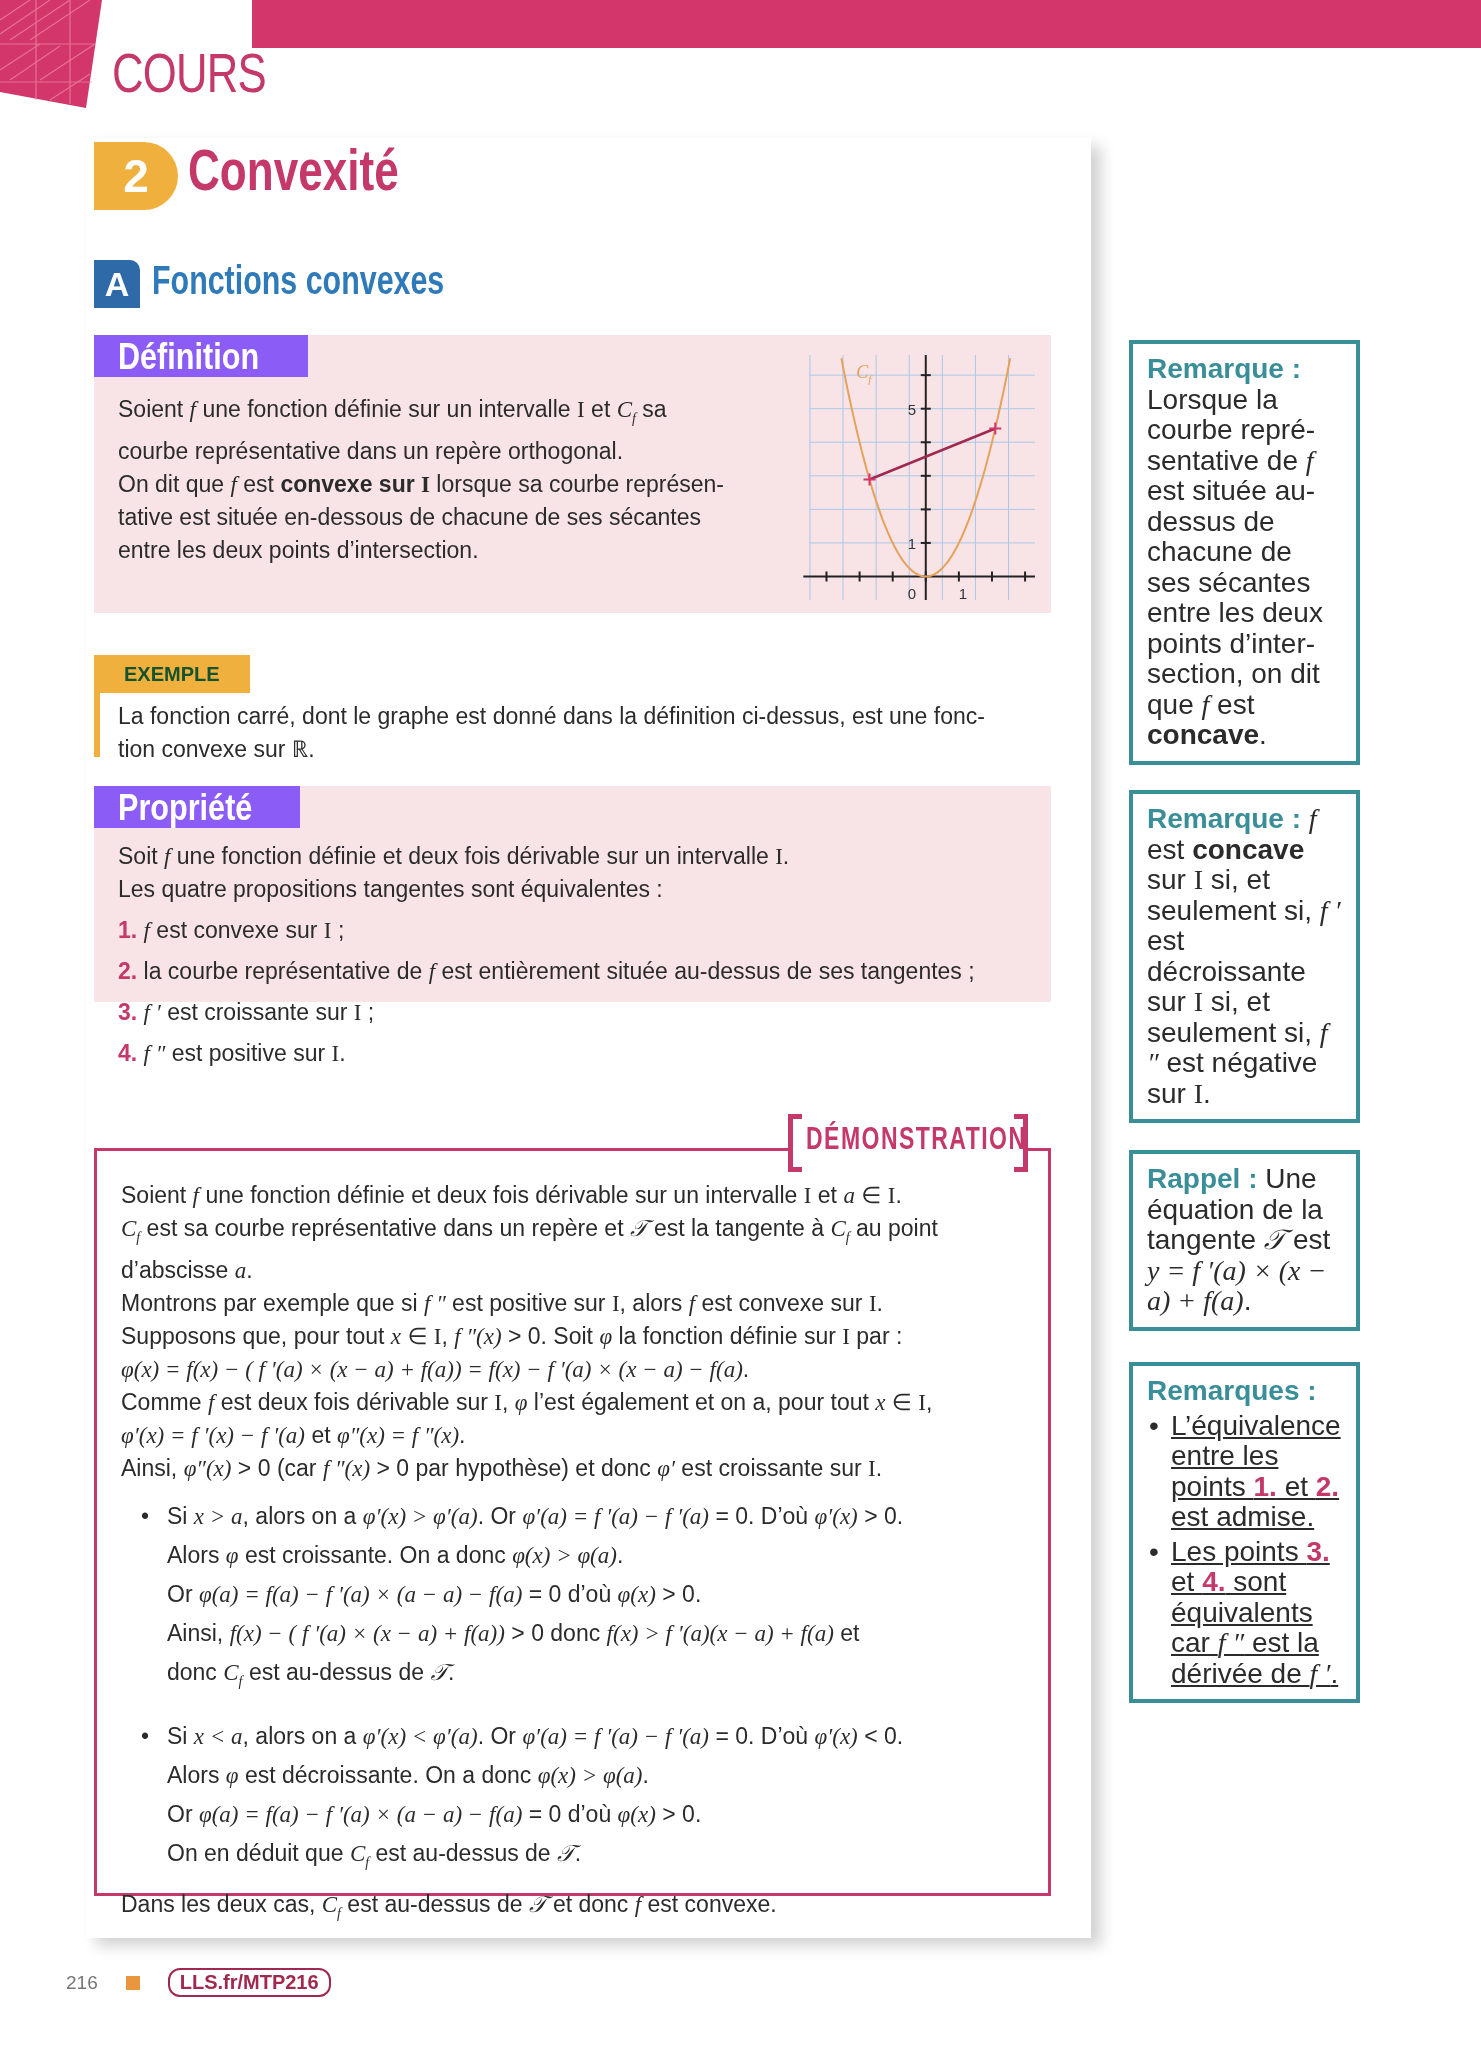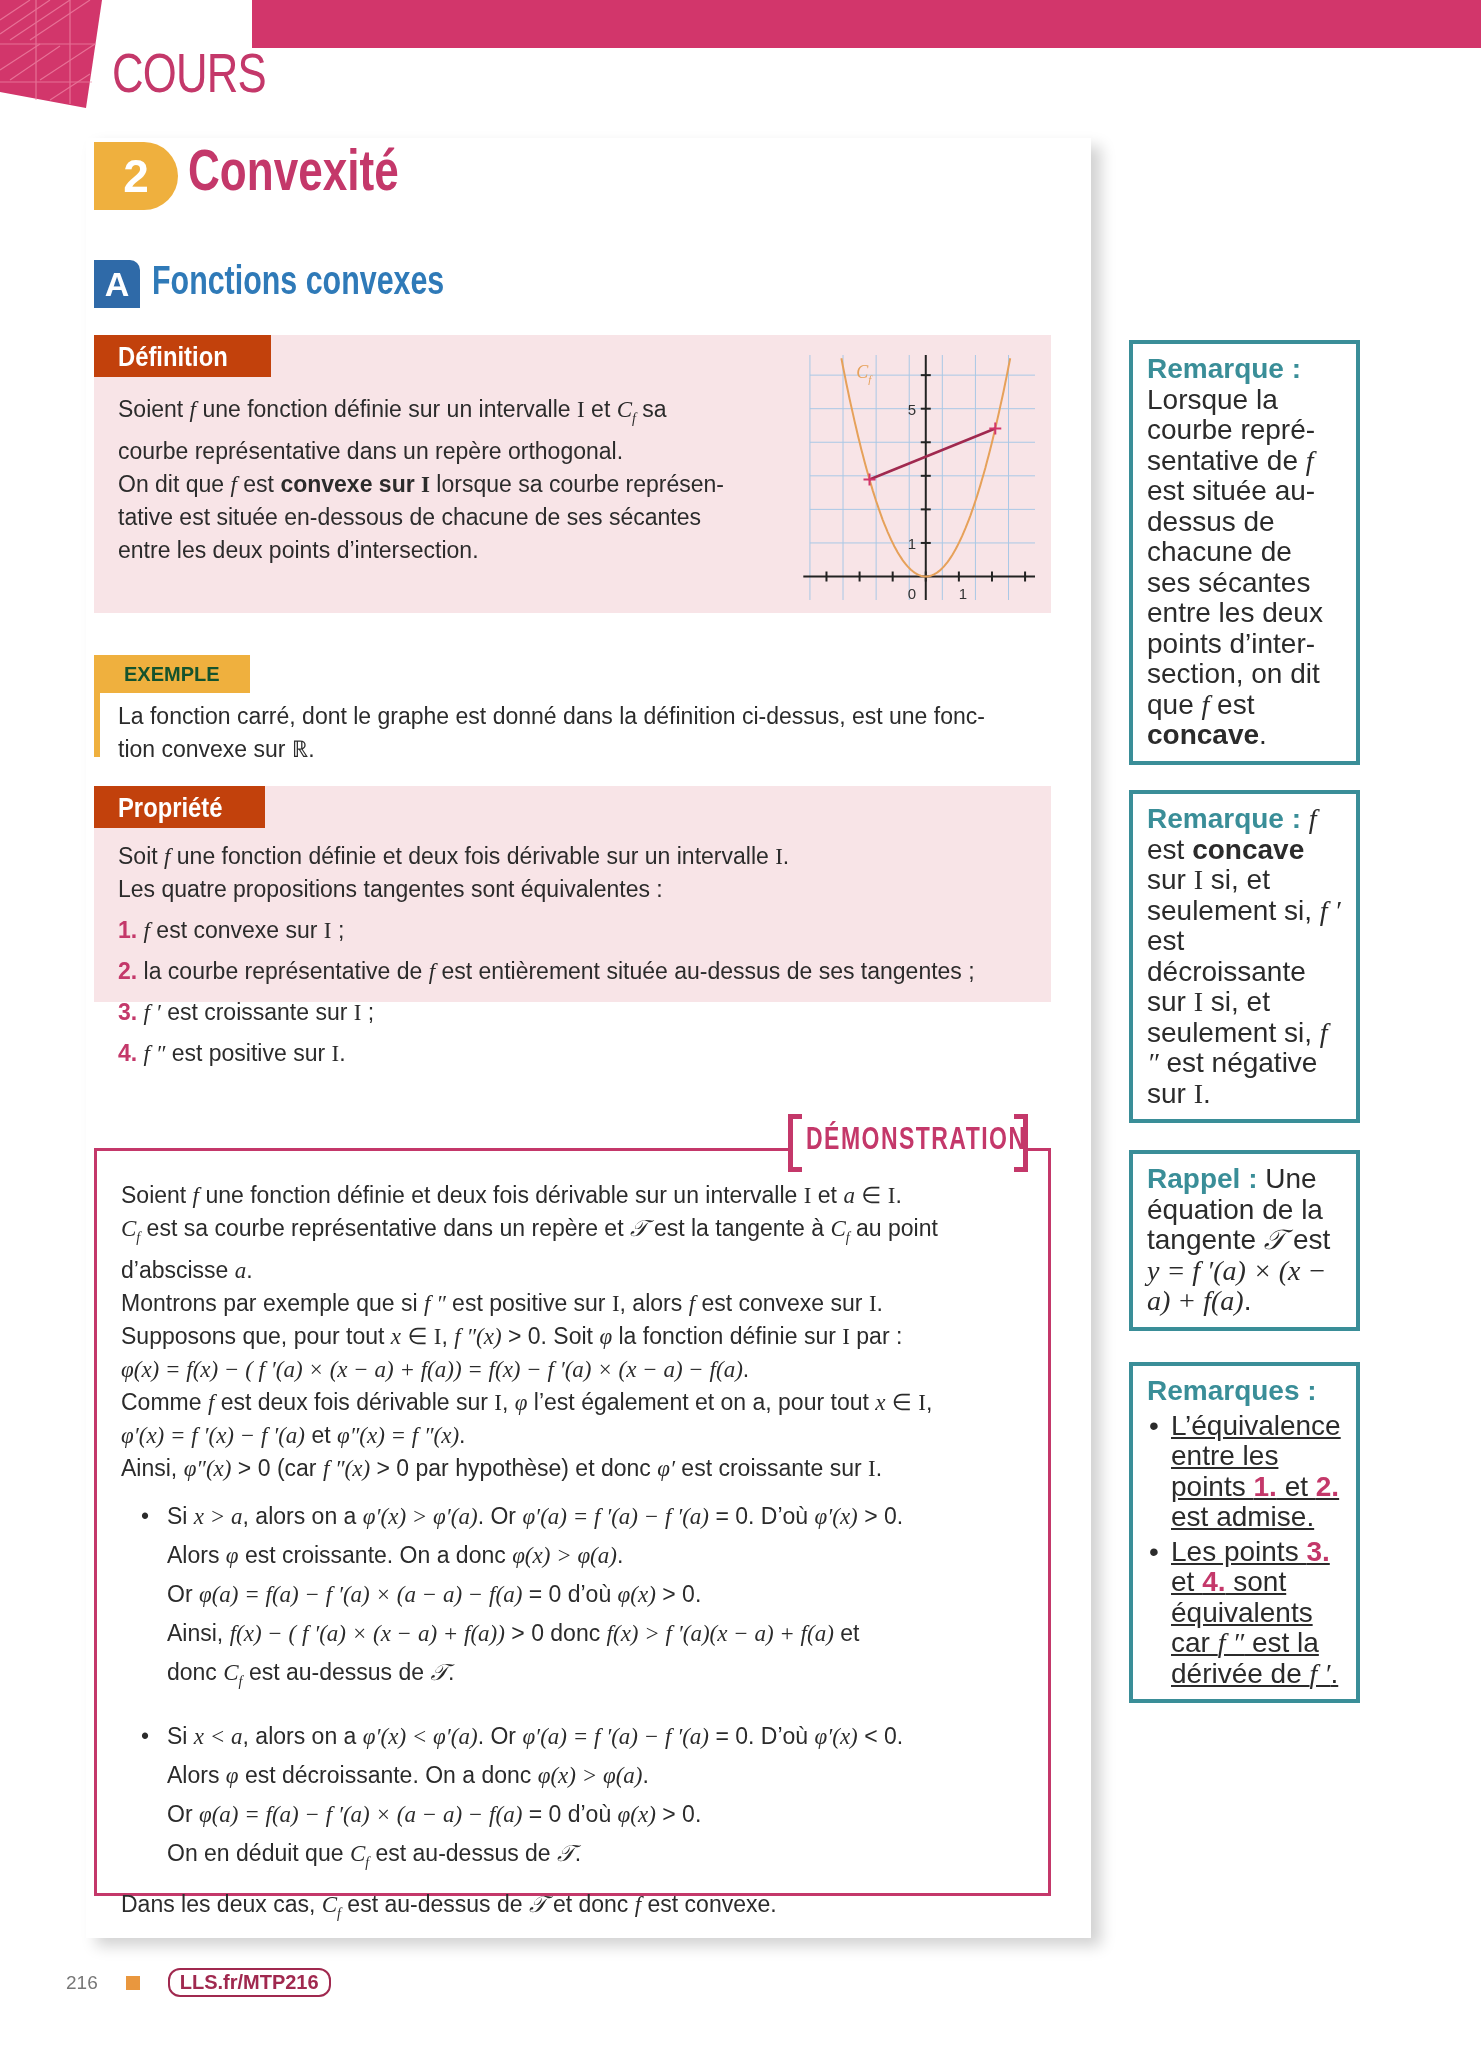--- a/index.html
+++ b/index.html
@@ -19,21 +19,21 @@
   .page-card { position: absolute; left: 86px; top: 138px; width: 1005px; height: 1800px; background: #fff; box-shadow: 10px 8px 14px rgba(0,0,0,0.18); }
 
   .sec-num { position: absolute; left: 94px; top: 142px; width: 84px; height: 68px; background: #efb03e; border-radius: 0 34px 34px 0; color: #fff; font-size: 46px; font-weight: bold; display: flex; align-items: center; justify-content: center; padding-left: 0; }
   .sec-title { position: absolute; left: 188px; top: 136px; font-size: 58px; font-weight: bold; color: #c4386a; transform: scaleX(0.76); transform-origin: left center; }
 
   .sub-letter { position: absolute; left: 94px; top: 260px; width: 46px; height: 48px; background: #2f6aa8; border-radius: 0 10px 0 0; color: #fff; font-size: 34px; font-weight: bold; display: flex; align-items: center; justify-content: center; }
   .sub-title { position: absolute; left: 152px; top: 258px; font-size: 40px; font-weight: bold; color: #2f7ab8; transform: scaleX(0.76); transform-origin: left center; }
 
   
   .pink-box { position: absolute; background: #f8e4e7; }
-  .tag { position: absolute; left: 0; top: 0; height: 42px; background: #c2410c; color: #fff; font-weight: bold; font-size: 28px; padding: 2px 24px 0 24px; line-height: 40px; }
+  .tag { position: absolute; left: 0; top: 0; height: 42px; background: #8b5cf6; color: #fff; font-weight: bold; font-size: 36px; padding: 2px 24px 0 24px; line-height: 40px; }
   .tag .tg { display: inline-block; transform: scaleX(0.85); transform-origin: left center; }
   .txt { font-size: 23px; line-height: 33px; color: #2b2b2b; }
 
   .def-box { left: 94px; top: 335px; width: 957px; height: 278px; }
   .def-text { position: absolute; left: 24px; top: 58px; width: 740px; }
 
   .graph { position: absolute; left: 790px; top: 345px; width: 255px; height: 265px; }
 
   .ex-tag { position: absolute; left: 94px; top: 655px; height: 38px; background: #efb03e; color: #14532d; font-weight: bold; font-size: 20px; line-height: 38px; padding: 0 30px 0 30px; }
   .ex-bar { position: absolute; left: 94px; top: 655px; width: 6px; height: 102px; background: #efb03e; }

